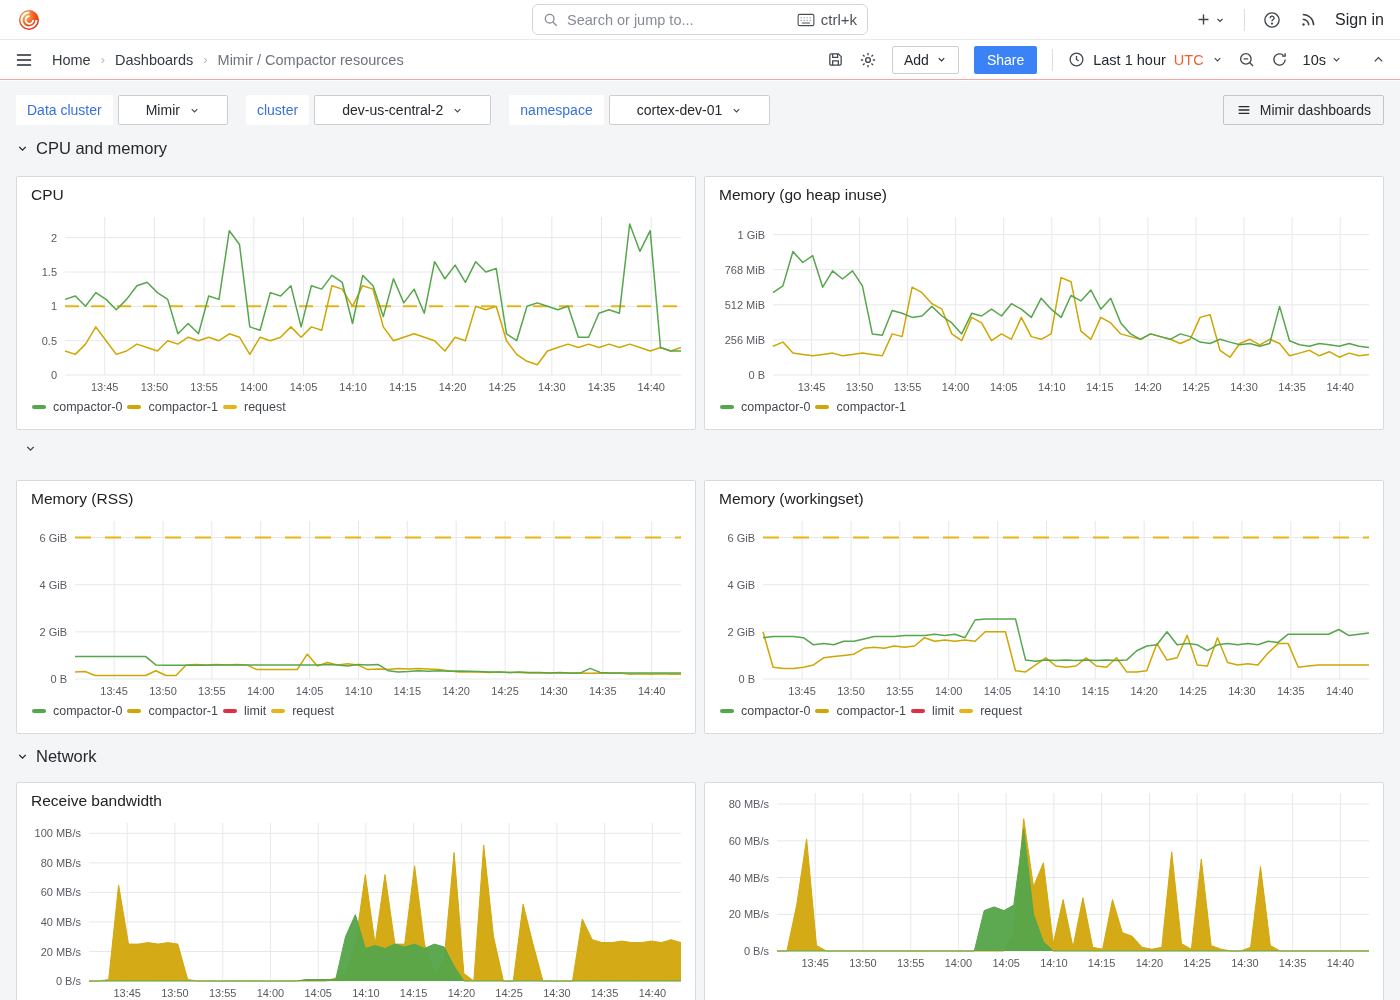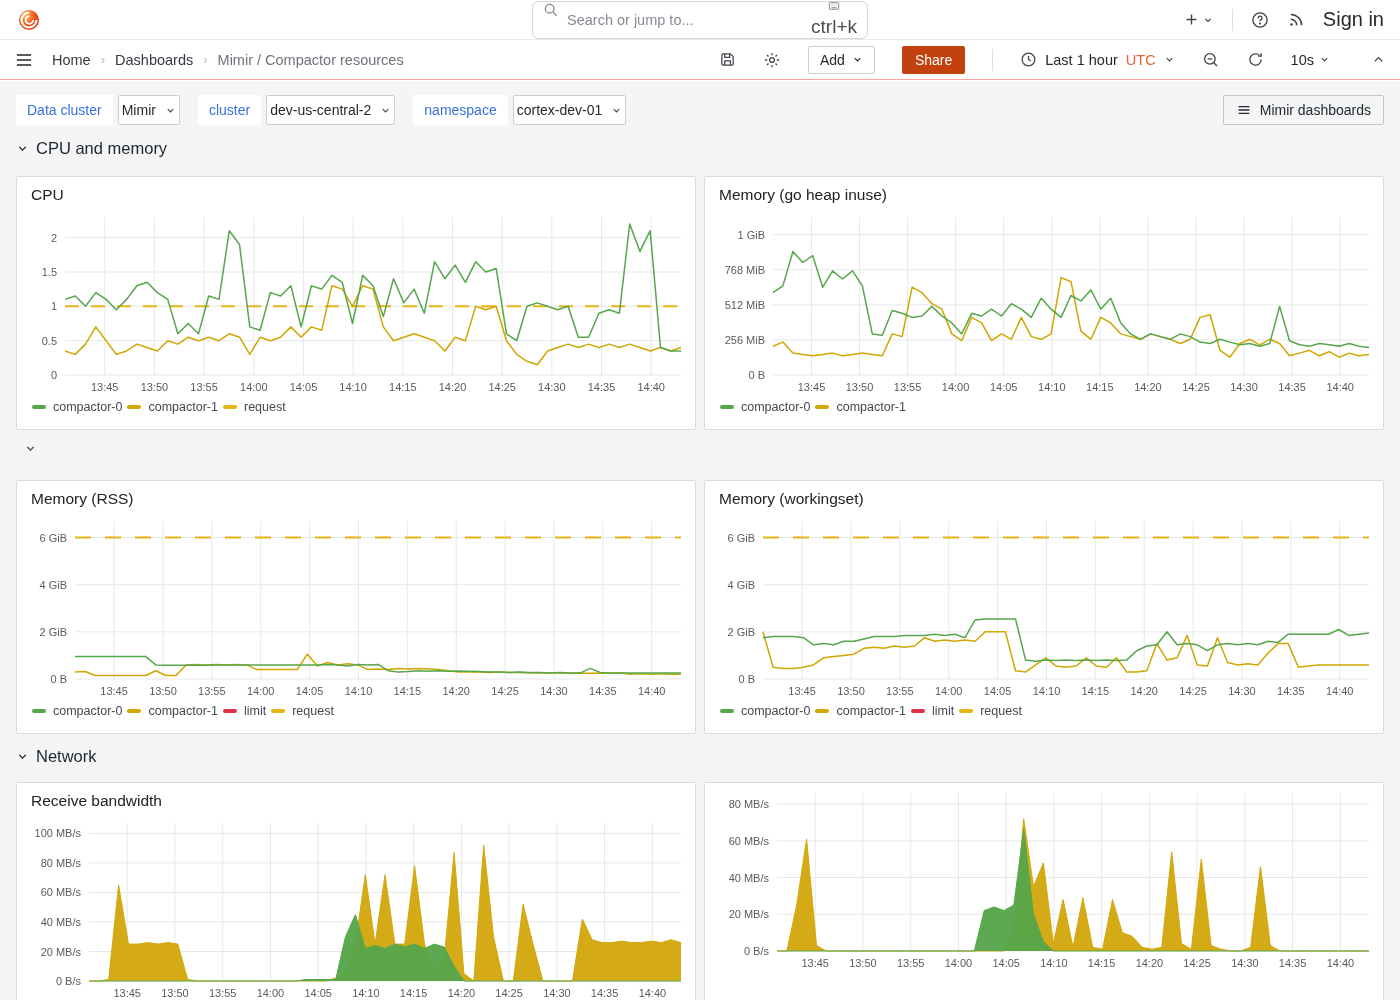--- a/index.html
+++ b/index.html
@@ -3,56 +3,56 @@
 <meta charset="utf-8">
 <style>
   * { box-sizing: border-box; margin: 0; padding: 0; }
   html,body { width:1400px; height:1000px; overflow:hidden; background:#fff;
     font-family:"Liberation Sans", sans-serif; color:#24292e; }
 
   
   .topnav { height:40px; border-bottom:1px solid #e9eaeb; display:flex; align-items:center;
     padding:0 16px; position:relative; background:#fff; }
   .logo { width:26px; height:26px; }
-  .searchbox { position:absolute; left:50%; transform:translateX(-50%); width:336px; height:38px;
-    border:1px solid #d5d6d9; border-radius:6px; display:flex; gap:8px;
+  .searchbox { position:absolute; left:50%; transform:translateX(-50%); width:336px; height:31px;
+    border:1px solid #d5d6d9; border-radius:6px; display:flex; align-items:center; gap:8px;
     padding:0 10px; background:#fff; }
   .searchbox input { border:none; outline:none; flex:1; font-size:14.5px; color:#3e434a;
     font-family:"Liberation Sans",sans-serif; background:transparent; }
   .searchbox input::placeholder { color:#878c94; }
-  .kbd-hint { display:flex; align-items:center; gap:6px; color:#4b5057; font-size:19px;flex-direction:column; }
+  .kbd-hint { display:flex; align-items:center; gap:6px; color:#4b5057; font-size:15px; }
   .nav-right { margin-left:auto; display:flex; align-items:center; gap:18px; }
   .icon-btn { display:flex; align-items:center; gap:2px; cursor:pointer; color:#3e434a; }
   .vdiv { width:1px; height:22px; background:#dcdde0; }
-  .signin { font-size:20px; color:#24292e; cursor:pointer; }
+  .signin { font-size:16px; color:#24292e; cursor:pointer; }
 
   
   .row2 { height:40px; border-bottom:1px solid #fca5a5; display:flex; align-items:center;
     padding:0 14px; background:#fff; }
   .crumbs { display:flex; align-items:center; gap:10px; margin-left:18px; font-size:14.5px; }
   .crumbs .crumb { color:#343a40; cursor:pointer; }
   .crumbs .crumb.last { color:#6e737a; cursor:default; }
   .crumbs .sep { color:#b7babe; font-size:13px; }
-  .toolbar { margin-left:auto; display:flex; align-items:center; gap:27px; }
+  .toolbar { margin-left:auto; display:flex; align-items:center; gap:15px; }
   .tool-icon { color:#41464d; display:flex; align-items:center; cursor:pointer; }
   .btn-add { display:flex; align-items:center; gap:7px; border:1px solid #ccced1; border-radius:2px;
     padding:5px 11px; font-size:14px; color:#24292e; background:#fff; cursor:pointer; }
-  .btn-share { background:#c2410c; color:#fff; border:none; border-radius:2px; padding:6px 13px;
+  .btn-share { background:#3b82f6; color:#fff; border:none; border-radius:2px; padding:6px 13px;
     font-size:14px; cursor:pointer; font-family:"Liberation Sans",sans-serif; }
   .timepick { display:flex; align-items:center; gap:8px; font-size:14.5px; cursor:pointer; color:#24292e; }
   .utc { font-weight:500; }
   .refresh-int { display:flex; align-items:center; gap:5px; font-size:14.5px; cursor:pointer; }
 
   
   .content { position:absolute; top:81px; left:0; right:0; bottom:0; background:#F4F5F6; overflow:hidden; }
   .filters { position:absolute; top:14px; left:16px; display:flex; gap:18px; }
   .filter { display:flex; gap:5px; align-items:stretch; }
   .flabel { background:#fff; padding:6px 11px; font-size:14px; color:#3871DC; border-radius:2px;
     display:flex; align-items:center; }
-  .select { background:#fff; border:1px solid #ccced2; border-radius:2px; padding:6px 3px;
+  .select { background:#fff; border:1px solid #ccced2; border-radius:2px; padding:6px 27px;
     font-size:14px; color:#24292e; display:flex; gap:9px; align-items:center; cursor:pointer; }
   .mimir-btn { position:absolute; top:14px; right:16px; display:flex; align-items:center; gap:8px;
     border:1px solid #c3c5c9; border-radius:2px; padding:6px 12px; font-size:14px; color:#24292e;
     background:transparent; cursor:pointer; font-family:"Liberation Sans",sans-serif; }
 
   .section { position:absolute; display:flex; align-items:center; gap:7px; font-size:16.5px;
     font-weight:500; color:#24292E; cursor:pointer; }
   .collapse-chevron { position:absolute; color:#41464d; cursor:pointer; }
 
   .panel { position:absolute; width:680px; height:254px; background:#fff;

